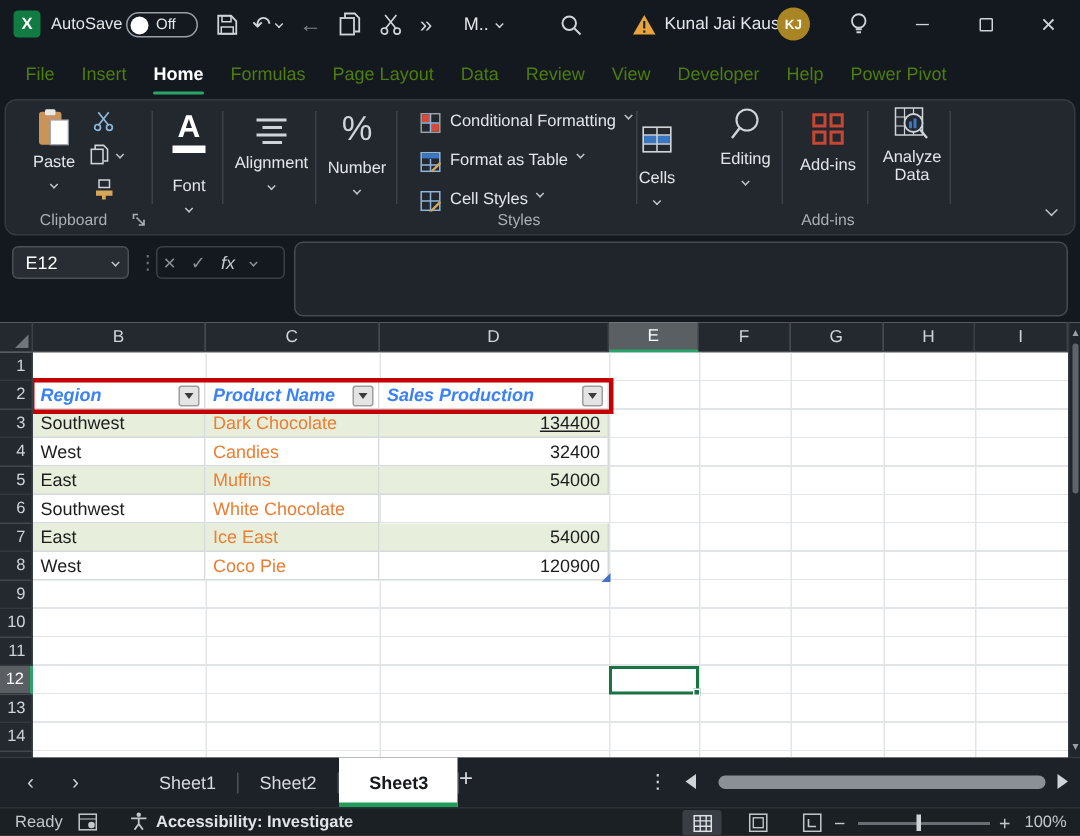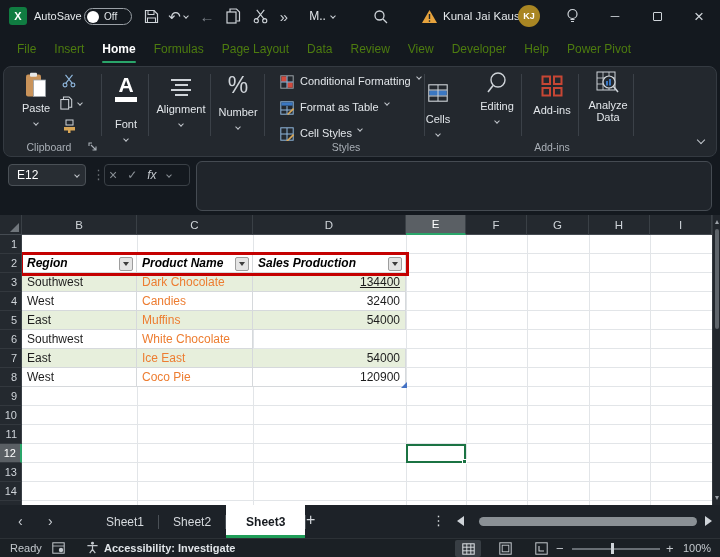--- a/index.html
+++ b/index.html
@@ -96,21 +96,21 @@
   .sheetbody { position:absolute; left:22px; top:20px; width:690px; height:270px;
     background:repeating-linear-gradient(to bottom,#ffffff 0 18px,#e2e5e8 18px 19px); overflow:hidden; }
   .vline { position:absolute; top:0; bottom:0; width:1px; background:#e2e5e8; }
 
   .xtable { position:absolute; left:0; top:19px; width:384px; }
   .trow { display:flex; height:19px; }
   .tcell { height:19px; border-right:1px solid #d6d9dc; border-bottom:1px solid #d6d9dc;
     display:flex; align-items:center; overflow:hidden; white-space:nowrap;
     background:#fff; color:#1d1d1d; font-size:12px; padding:0 4px 0 5px; position:relative; }
   .trow.banded .tcell { background:#e7efdc; }
-  .tcell.hdr { font-weight:bold; font-style:italic; color:#000000; background:#fff; }
+  .tcell.hdr { font-weight:bold; font-style:italic; color:#3b82f6; background:#fff; }
   .tcell.product { color:#ed7d31; }
   .tcell.num { justify-content:flex-end; padding-right:5px; }
   .trow.r0 .num span { text-decoration:underline; }
   .c-region { width:115px; } .c-product { width:116px; } .c-sales { width:153px; }
   .filterbtn { position:absolute; right:3px; top:2.5px; width:14px; height:14px;
     background:#e4e4e4; border:1px solid #9d9d9d; border-radius:2px;
     display:flex; align-items:center; justify-content:center; }
   .filterbtn i { width:0; height:0; border-left:3.5px solid transparent;
     border-right:3.5px solid transparent; border-top:4.5px solid #3c3c3c; }
   .redbox { position:absolute; left:-2px; top:-2px; width:389px; height:24px;

